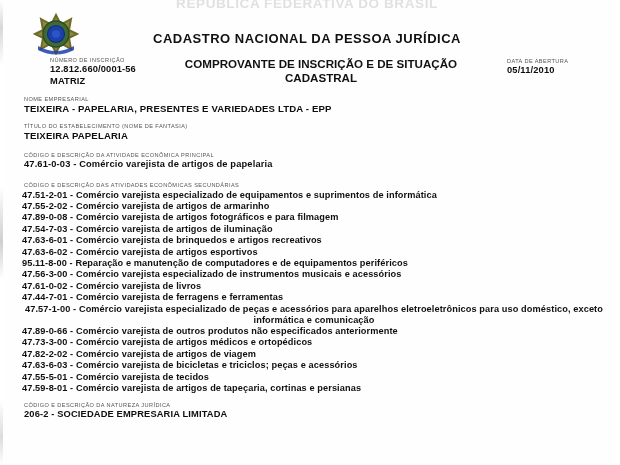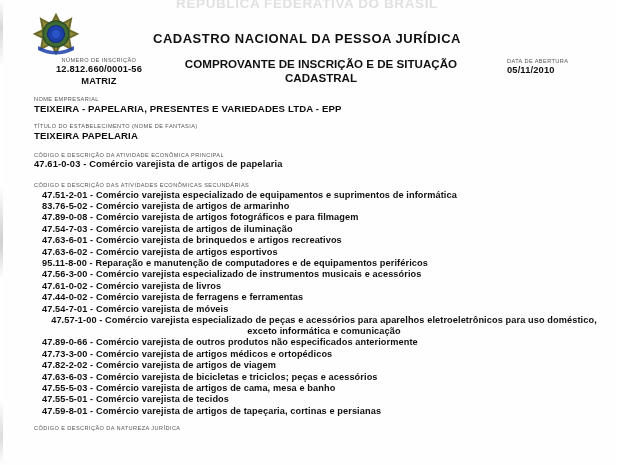--- a/index.html
+++ b/index.html
@@ -78,24 +78,23 @@
     width: 330px;
     top: 57px;
     text-align: center;
     font-size: 11.6px;
     font-weight: bold;
     color: #111;
     line-height: 14px;
   }
   .num-insc {
     position: absolute;
-    left: 26px;
+    left: 42px;
     top: 57px;
     width: 130px;
-    text-align: center;
   }
   .data-ab {
     position: absolute;
     left: 483px;
     top: 58px;
     width: 120px;
     margin-left: 16px;
   }
 
   
@@ -112,25 +111,25 @@
   .val {
     font-size: 9.3px;
     font-weight: bold;
     color: #0e0e0e;
     line-height: 11.5px;
     letter-spacing: .15px;
     white-space: nowrap;
   }
   .val.big { font-size: 9.6px; }
 
-  .block { margin: 0 0 0 26px; }
+  .block { margin: 0 0 0 16px; }
 
   
   .acts {
-    margin: 1px 0 0 34px;
+    margin: 1px 0 0 14px;
   }
   .act {
     font-size: 9.2px;
     font-weight: bold;
     color: #101010;
     line-height: 11.4px;
     letter-spacing: .1px;
     white-space: nowrap;
   }
   .act.wrap {
@@ -209,41 +208,40 @@
     <div class="val">47.61-0-03 - Comércio varejista de artigos de papelaria</div>
   </div>
 
   <div class="gap-l"></div>
 
   <div class="block">
     <div class="lbl">CÓDIGO E DESCRIÇÃO DAS ATIVIDADES ECONÔMICAS SECUNDÁRIAS</div>
   </div>
   <div class="acts">
       <div class="act">47.51-2-01 - Comércio varejista especializado de equipamentos e suprimentos de informática</div>
-      <div class="act">83.76-5-02 - Comércio varejista de artigos de armarinho</div>
+      <div class="act">47.55-2-02 - Comércio varejista de artigos de armarinho</div>
       <div class="act">47.89-0-08 - Comércio varejista de artigos fotográficos e para filmagem</div>
       <div class="act">47.54-7-03 - Comércio varejista de artigos de iluminação</div>
       <div class="act">47.63-6-01 - Comércio varejista de brinquedos e artigos recreativos</div>
       <div class="act">47.63-6-02 - Comércio varejista de artigos esportivos</div>
       <div class="act">95.11-8-00 - Reparação e manutenção de computadores e de equipamentos periféricos</div>
       <div class="act">47.56-3-00 - Comércio varejista especializado de instrumentos musicais e acessórios</div>
       <div class="act">47.61-0-02 - Comércio varejista de livros</div>
-      <div class="act">47.44-0-02 - Comércio varejista de ferragens e ferramentas</div>
-      <div class="act">47.54-7-01 - Comércio varejista de móveis</div>
+      <div class="act">47.44-7-01 - Comércio varejista de ferragens e ferramentas</div>
       <div class="act wrap">47.57-1-00 - Comércio varejista especializado de peças e acessórios para aparelhos eletroeletrônicos para uso doméstico, exceto informática e comunicação</div>
       <div class="act">47.89-0-66 - Comércio varejista de outros produtos não especificados anteriormente</div>
       <div class="act">47.73-3-00 - Comércio varejista de artigos médicos e ortopédicos</div>
       <div class="act">47.82-2-02 - Comércio varejista de artigos de viagem</div>
       <div class="act">47.63-6-03 - Comércio varejista de bicicletas e triciclos; peças e acessórios</div>
-      <div class="act">47.55-5-03 - Comércio varejista de artigos de cama, mesa e banho</div>
       <div class="act">47.55-5-01 - Comércio varejista de tecidos</div>
       <div class="act">47.59-8-01 - Comércio varejista de artigos de tapeçaria, cortinas e persianas</div>
     </div>
 
   <div class="gap-m"></div>
 
   <div class="block">
     <div class="lbl">CÓDIGO E DESCRIÇÃO DA NATUREZA JURÍDICA</div>
+    <div class="val">206-2 - SOCIEDADE EMPRESARIA LIMITADA</div>
   </div>
 
   <div class="gap-l"></div>
 
 </div>
 
 </body></html>

